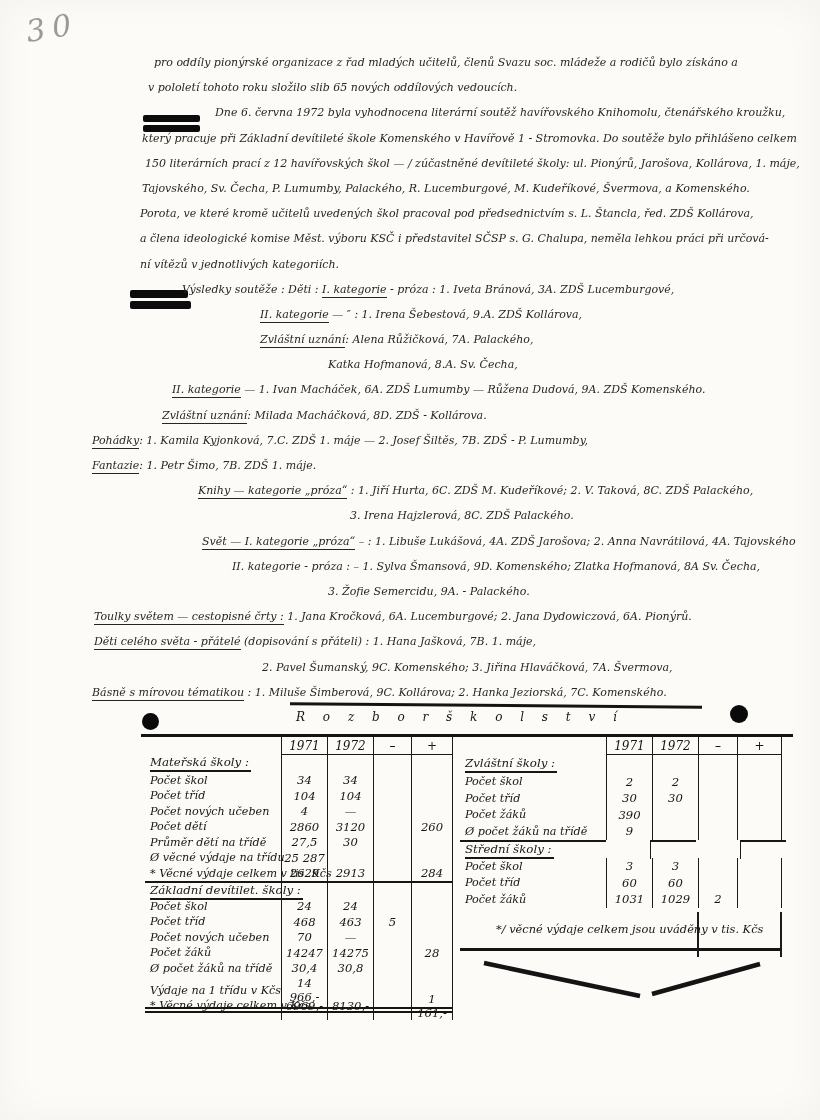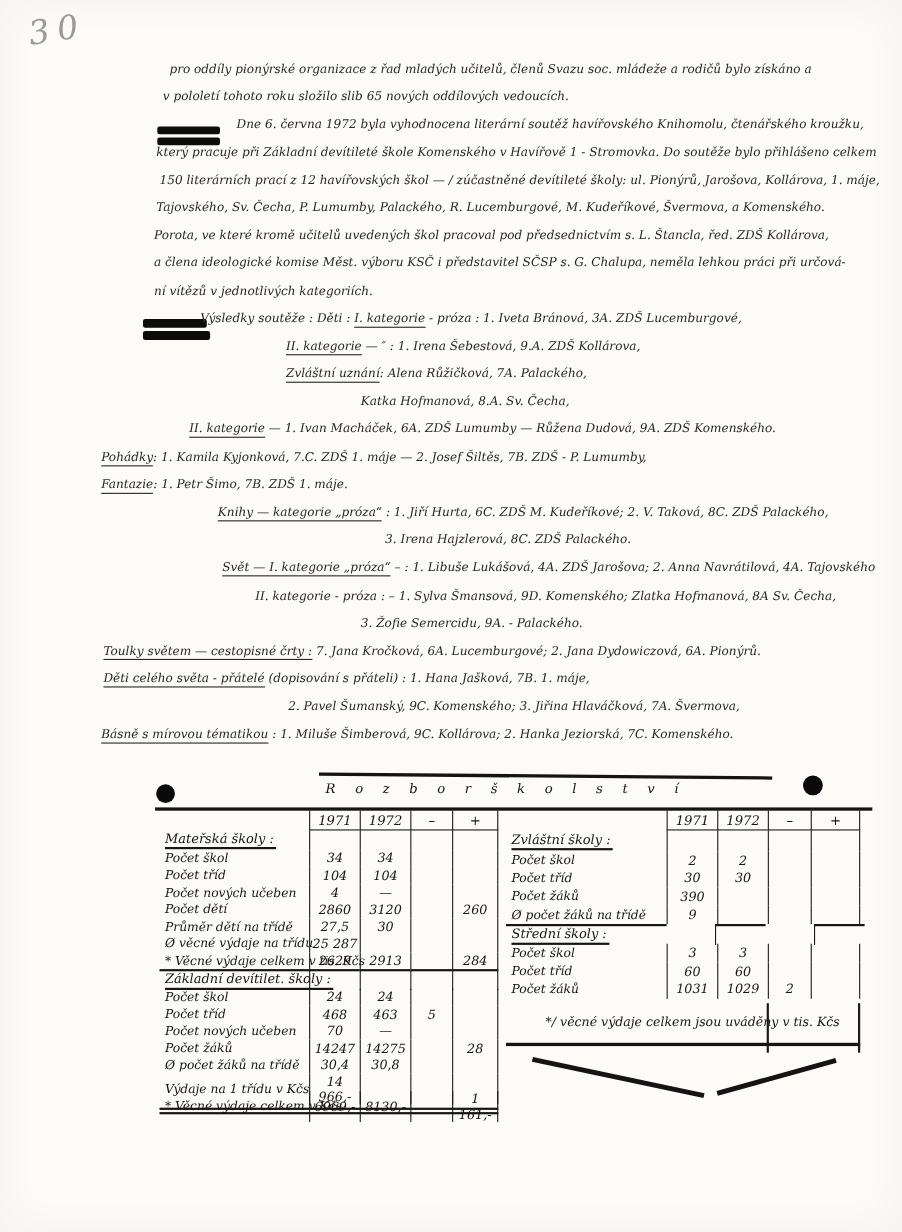--- a/index.html
+++ b/index.html
@@ -61,28 +61,29 @@
       <div class="line" style="margin-left: 55px;"><span>150 literárních prací z 12 havířovských škol — / zúčastněné devítileté školy: ul. Pionýrů, Jarošova, Kollárova, 1. máje,</span></div>
       <div class="line" style="margin-left: 52px;"><span>Tajovského, Sv. Čecha, P. Lumumby, Palackého, R. Lucemburgové, M. Kudeříkové, Švermova, a Komenského.</span></div>
       <div class="line" style="margin-left: 50px;"><span>Porota, ve které kromě učitelů uvedených škol pracoval pod předsednictvím s. L. Štancla, řed. ZDŠ Kollárova,</span></div>
       <div class="line" style="margin-left: 50px;"><span>a člena ideologické komise Měst. výboru KSČ i představitel SČSP s. G. Chalupa, neměla lehkou práci při určová-</span></div>
       <div class="line" style="margin-left: 50px;"><span>ní vítězů v jednotlivých kategoriích.</span></div>
       <div class="line" style="margin-left: 92px;"><span>Výsledky soutěže : Děti : </span><span class="u">I. kategorie</span><span> - próza : 1. Iveta Bránová, 3A. ZDŠ Lucemburgové,</span></div>
       <div class="line" style="margin-left: 170px;"><span class="u">II. kategorie</span><span> — ″ : 1. Irena Šebestová, 9.A. ZDŠ Kollárova,</span></div>
       <div class="line" style="margin-left: 170px;"><span class="u">Zvláštní uznání</span><span>: Alena Růžičková, 7A. Palackého,</span></div>
       <div class="line" style="margin-left: 238px;"><span>Katka Hofmanová, 8.A. Sv. Čecha,</span></div>
       <div class="line" style="margin-left: 82px;"><span class="u">II. kategorie</span><span> — 1. Ivan Macháček, 6A. ZDŠ Lumumby — Růžena Dudová, 9A. ZDŠ Komenského.</span></div>
+      <div class="line" style="margin-left: 72px;"><span class="u">Zvláštní uznání</span><span>: Milada Macháčková, 8D. ZDŠ - Kollárova.</span></div>
       <div class="line" style="margin-left: 2px;"><span class="u">Pohádky</span><span>: 1. Kamila Kyjonková, 7.C. ZDŠ 1. máje — 2. Josef Šiltěs, 7B. ZDŠ - P. Lumumby,</span></div>
       <div class="line" style="margin-left: 2px;"><span class="u">Fantazie</span><span>: 1. Petr Šimo, 7B. ZDŠ 1. máje.</span></div>
       <div class="line" style="margin-left: 108px;"><span class="u">Knihy — kategorie „próza“</span><span> : 1. Jiří Hurta, 6C. ZDŠ M. Kudeříkové; 2. V. Taková, 8C. ZDŠ Palackého,</span></div>
       <div class="line" style="margin-left: 260px;"><span>3. Irena Hajzlerová, 8C. ZDŠ Palackého.</span></div>
       <div class="line" style="margin-left: 112px;"><span class="u">Svět — I. kategorie „próza“</span><span> – : 1. Libuše Lukášová, 4A. ZDŠ Jarošova; 2. Anna Navrátilová, 4A. Tajovského</span></div>
       <div class="line" style="margin-left: 142px;"><span>II. kategorie - próza : – 1. Sylva Šmansová, 9D. Komenského; Zlatka Hofmanová, 8A Sv. Čecha,</span></div>
       <div class="line" style="margin-left: 238px;"><span>3. Žofie Semercidu, 9A. - Palackého.</span></div>
-      <div class="line" style="margin-left: 4px;"><span class="u">Toulky světem — cestopisné črty :</span><span> 7. Jana Kročková, 6A. Lucemburgové; 2. Jana Dydowiczová, 6A. Pionýrů.</span></div>
+      <div class="line" style="margin-left: 4px;"><span class="u">Toulky světem — cestopisné črty :</span><span> 1. Jana Kročková, 6A. Lucemburgové; 2. Jana Dydowiczová, 6A. Pionýrů.</span></div>
       <div class="line" style="margin-left: 4px;"><span class="u">Děti celého světa - přátelé</span><span> (dopisování s přáteli) : 1. Hana Jašková, 7B. 1. máje,</span></div>
       <div class="line" style="margin-left: 172px;"><span>2. Pavel Šumanský, 9C. Komenského; 3. Jiřina Hlaváčková, 7A. Švermova,</span></div>
       <div class="line" style="margin-left: 2px;"><span class="u">Básně s mírovou tématikou</span><span> : 1. Miluše Šimberová, 9C. Kollárova; 2. Hanka Jeziorská, 7C. Komenského.</span></div>
     </div>
 
   <div class="ttl-over"></div>
   <div class="ttl-wrap">R o z b o r   š k o l s t v í</div>
   <div class="top-rule"></div>
   <div class="dot" style="left:142px;top:713px;width:17px;height:17px;"></div>
   <div class="dot" style="left:730px;top:705px;width:18px;height:18px;"></div>

